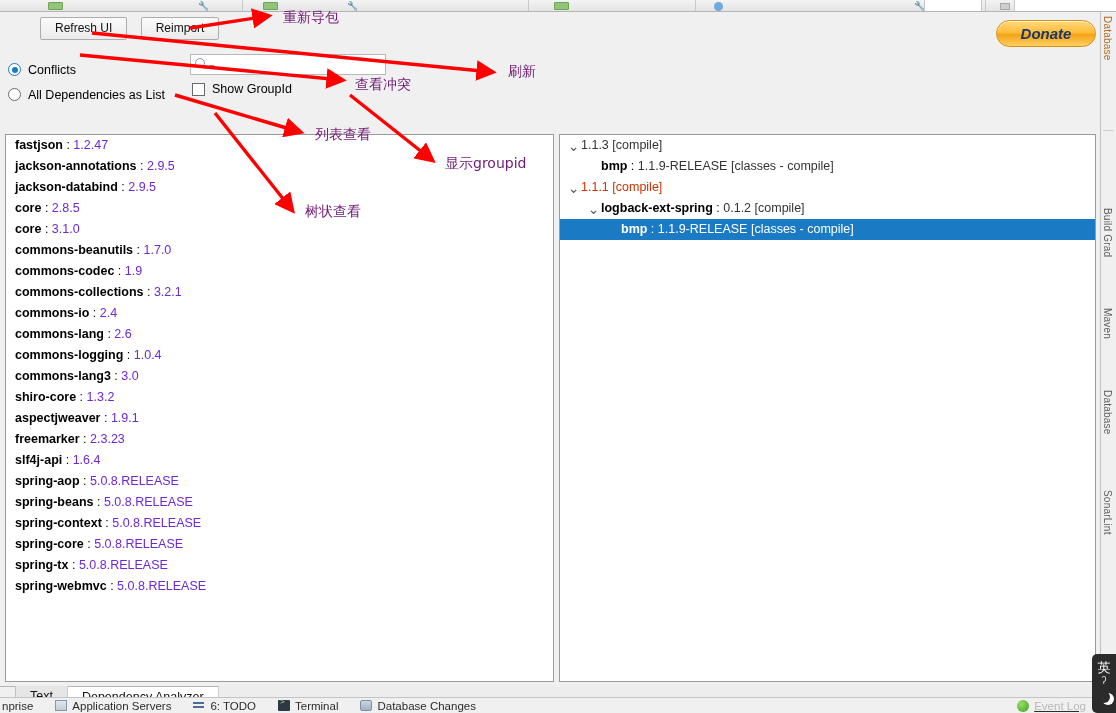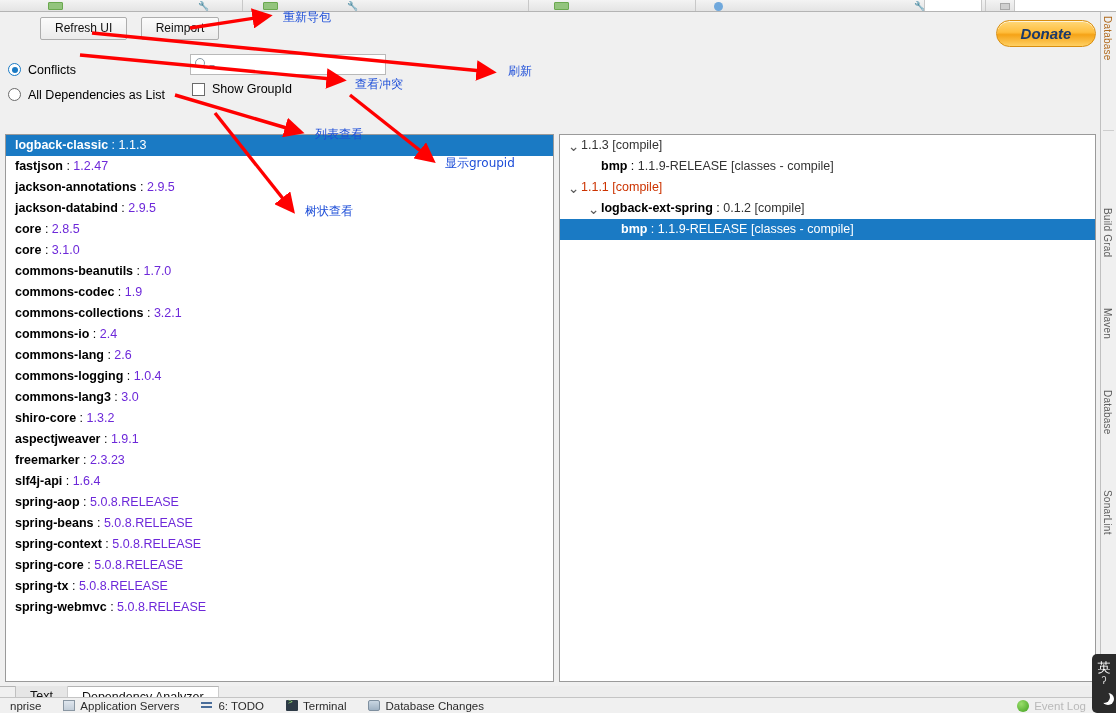--- a/index.html
+++ b/index.html
@@ -205,21 +205,21 @@
   .ico-servers { background: linear-gradient(#dfe6ee,#c3ced9); border: 1px solid #8a97a3; }
   .ico-todo::before, .ico-todo::after {
     content: ""; position: absolute; left: 0; width: 11px; height: 2px; background: #4a6d9a;
   }
   .ico-todo::before { top: 2px; } .ico-todo::after { top: 6px; }
   .ico-term { background: #2d3a46; border-radius: 1px; }
   .ico-term::after {
     content: ">"; position: absolute; left: 2px; top: -3px; color: #9fe87a; font-size: 8px;
   }
   .ico-db { background: linear-gradient(#c9d6e2,#9fb2c4); border: 1px solid #7e8f9f; border-radius: 2px; }
-  .sb-right { margin-left: auto; display: flex; align-items: center; padding-right: 30px; }
+  .sb-right { margin-left: auto; display: flex; align-items: center; padding-right: 30px; text-decoration: underline; }
   .ico-evt {
     width: 12px; height: 12px; border-radius: 50%;
     background: radial-gradient(circle at 35% 32%, #9ade6b, #3fa01e);
     margin-right: 5px; flex: 0 0 auto;
   }
   .evt-text { color: #b9b9b9; }
 
   
   .rstrip {
     position: absolute; right: 0; top: 12px; width: 16px; height: 685px;
@@ -250,21 +250,21 @@
   .ime .moon {
     display: block; margin: 4px auto 0; width: 12px; height: 12px;
     border-radius: 50%;
     box-shadow: 4px 2px 0 0 #fff;
     background: transparent;
   }
 
   
   .anno-svg { position: absolute; left: 0; top: 0; width: 1116px; height: 713px; pointer-events: none; }
   .anno-txt {
-    position: absolute; color: #1d4ed8; font-size: 12px;
+    position: absolute; color: #701a75; font-size: 14px;
     font-family: "DejaVu Sans", sans-serif; white-space: nowrap;
   }
 </style>
 </head>
 <body>
 
 <div id="root">
 
   <div class="top-toolbar">
     <div class="tb-cell" style="left:0;width:243px;">
@@ -316,21 +316,20 @@
     <div class="search-box">
       <span class="mag"></span>
       <span class="caret-sm"></span>
       <span style="flex:1;" placeholder=""></span>
     </div>
 
     <div class="donate">Donate</div>
 
     <div class="left-list">
       <div id="list-body">
-          <div class="lrow sel"><span class="art">logback-classic</span><span class="sep"> : </span><span class="ver">1.1.3</span></div>
           <div class="lrow"><span class="art">fastjson</span><span class="sep"> : </span><span class="ver">1.2.47</span></div>
           <div class="lrow"><span class="art">jackson-annotations</span><span class="sep"> : </span><span class="ver">2.9.5</span></div>
           <div class="lrow"><span class="art">jackson-databind</span><span class="sep"> : </span><span class="ver">2.9.5</span></div>
           <div class="lrow"><span class="art">core</span><span class="sep"> : </span><span class="ver">2.8.5</span></div>
           <div class="lrow"><span class="art">core</span><span class="sep"> : </span><span class="ver">3.1.0</span></div>
           <div class="lrow"><span class="art">commons-beanutils</span><span class="sep"> : </span><span class="ver">1.7.0</span></div>
           <div class="lrow"><span class="art">commons-codec</span><span class="sep"> : </span><span class="ver">1.9</span></div>
           <div class="lrow"><span class="art">commons-collections</span><span class="sep"> : </span><span class="ver">3.2.1</span></div>
           <div class="lrow"><span class="art">commons-io</span><span class="sep"> : </span><span class="ver">2.4</span></div>
           <div class="lrow"><span class="art">commons-lang</span><span class="sep"> : </span><span class="ver">2.6</span></div>
@@ -389,21 +388,21 @@
   <div class="rstrip">
     <div class="vlabel orange" style="top:4px;">Database</div>
     <div class="vsep" style="top:118px;"></div>
     <div class="vlabel" style="top:196px;">Build Grad</div>
     <div class="vlabel" style="top:296px;">Maven</div>
     <div class="vlabel" style="top:378px;">Database</div>
     <div class="vlabel" style="top:478px;">SonarLint</div>
   </div>
 
   <div class="statusbar">
-    <div class="sb-item" style="margin-left:10px;">
+    <div class="sb-item" style="margin-left:2px;">
       <span>nprise</span>
     </div>
     <div class="sb-item">
       <span class="sb-ico ico-servers"></span>
       <span>Application Servers</span>
     </div>
     <div class="sb-item">
       <span class="sb-ico ico-todo"></span>
       <span>6: TODO</span>
     </div>

